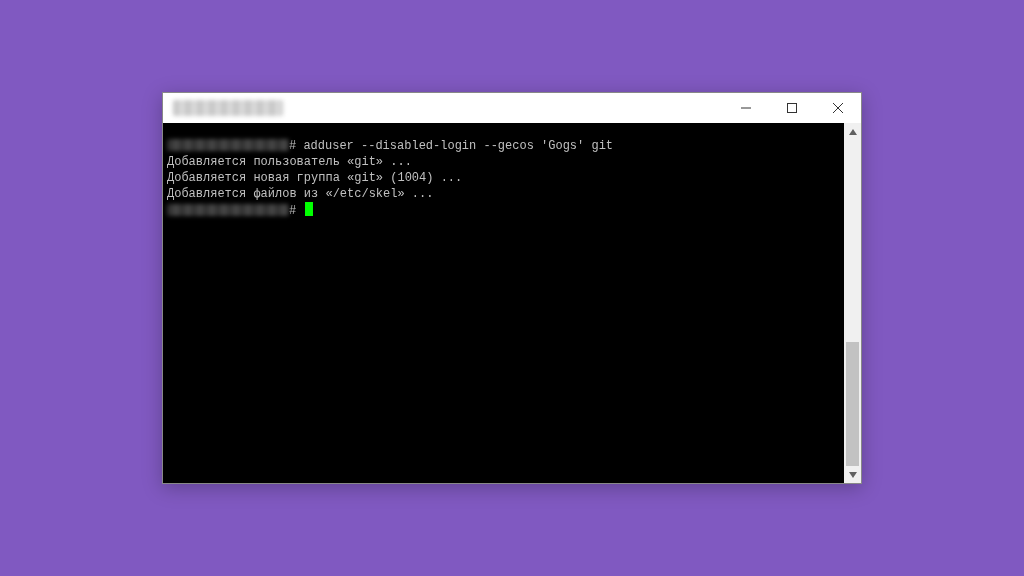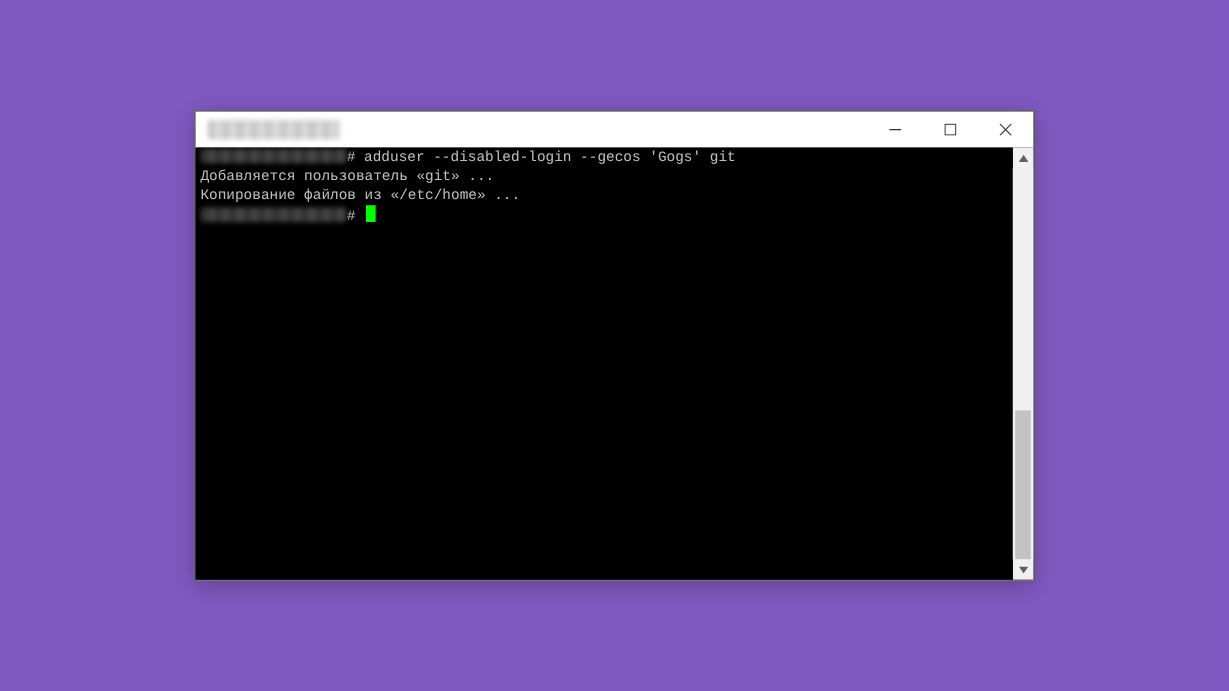--- a/index.html
+++ b/index.html
@@ -60,21 +60,21 @@
     display: flex;
     min-height: 0;
   }
   .terminal {
     flex: 1 1 auto;
     background: #000;
     font-family: Consolas, "Courier New", monospace;
     font-size: 12px;
     line-height: 16px;
     color: #c0c0c0;
-    padding: 0 4px;
+    padding: 15px 4px;
     overflow: hidden;
     position: relative;
   }
   .term-line { white-space: pre; }
   .prompt-blur {
     display: inline-block;
     width: 122px;
     height: 12px;
     vertical-align: -2px;
     background: repeating-linear-gradient(90deg,#333 0 6px,#454545 6px 12px);
@@ -143,21 +143,22 @@
             <line x1="10" y1="0" x2="0" y2="10" stroke="#333" stroke-width="1"></line>
           </svg>
       </div>
     </div>
   </div>
 
   <div class="client">
     <div class="terminal">
       <div class="term-line"><span class="prompt-blur"></span><span>#</span> <span>adduser --disabled-login --gecos 'Gogs' git</span></div>
       <div class="term-line">Добавляется пользователь «git» ...</div>
-      <div class="term-line">Копирование файлов из «/etc/home» ...</div>
+      <div class="term-line">Добавляется новая группа «git» (1004) ...</div>
+      <div class="term-line">Добавляется файлов из «/etc/skel» ...</div>
       <div class="term-line"><span class="prompt-blur"></span><span>#</span> <span class="cursor"></span></div>
     </div>
 
     <div class="scrollbar">
       <div class="sb-btn">
         <svg width="8" height="6" viewBox="0 0 8 6">
             <polygon points="4,0 8,6 0,6" fill="#606060"></polygon>
           </svg>
       </div>
       <div class="sb-track">

